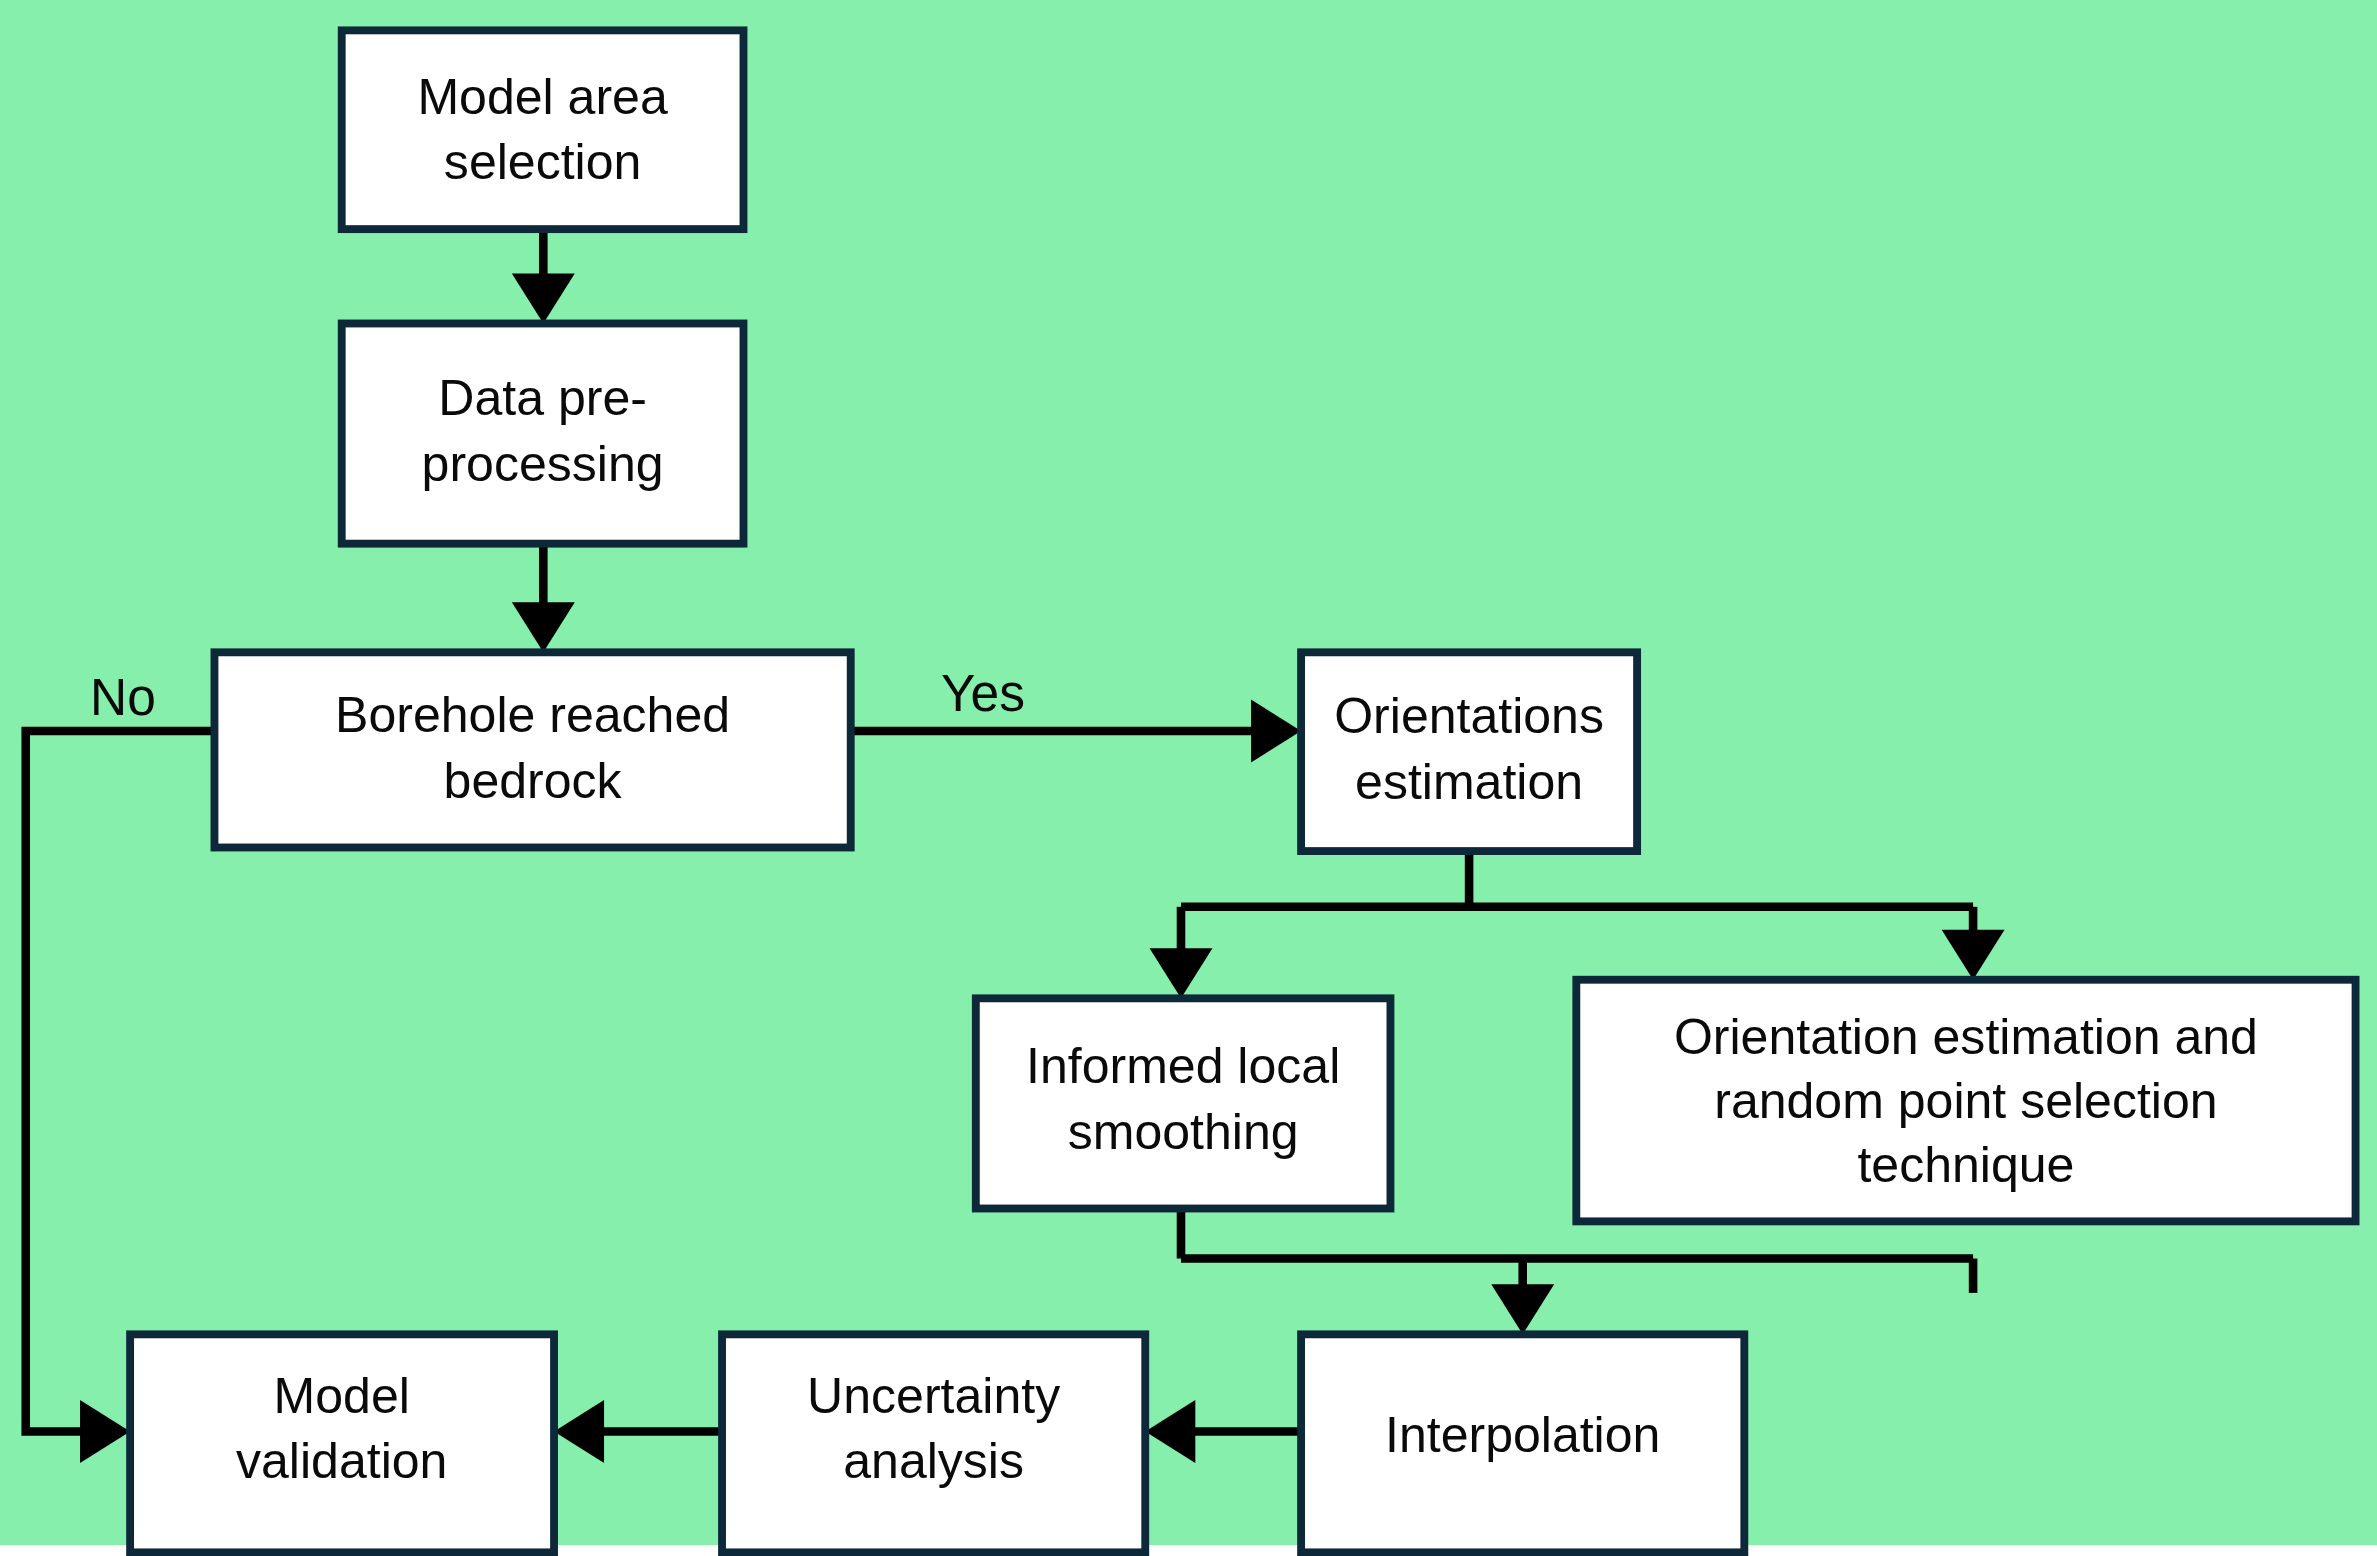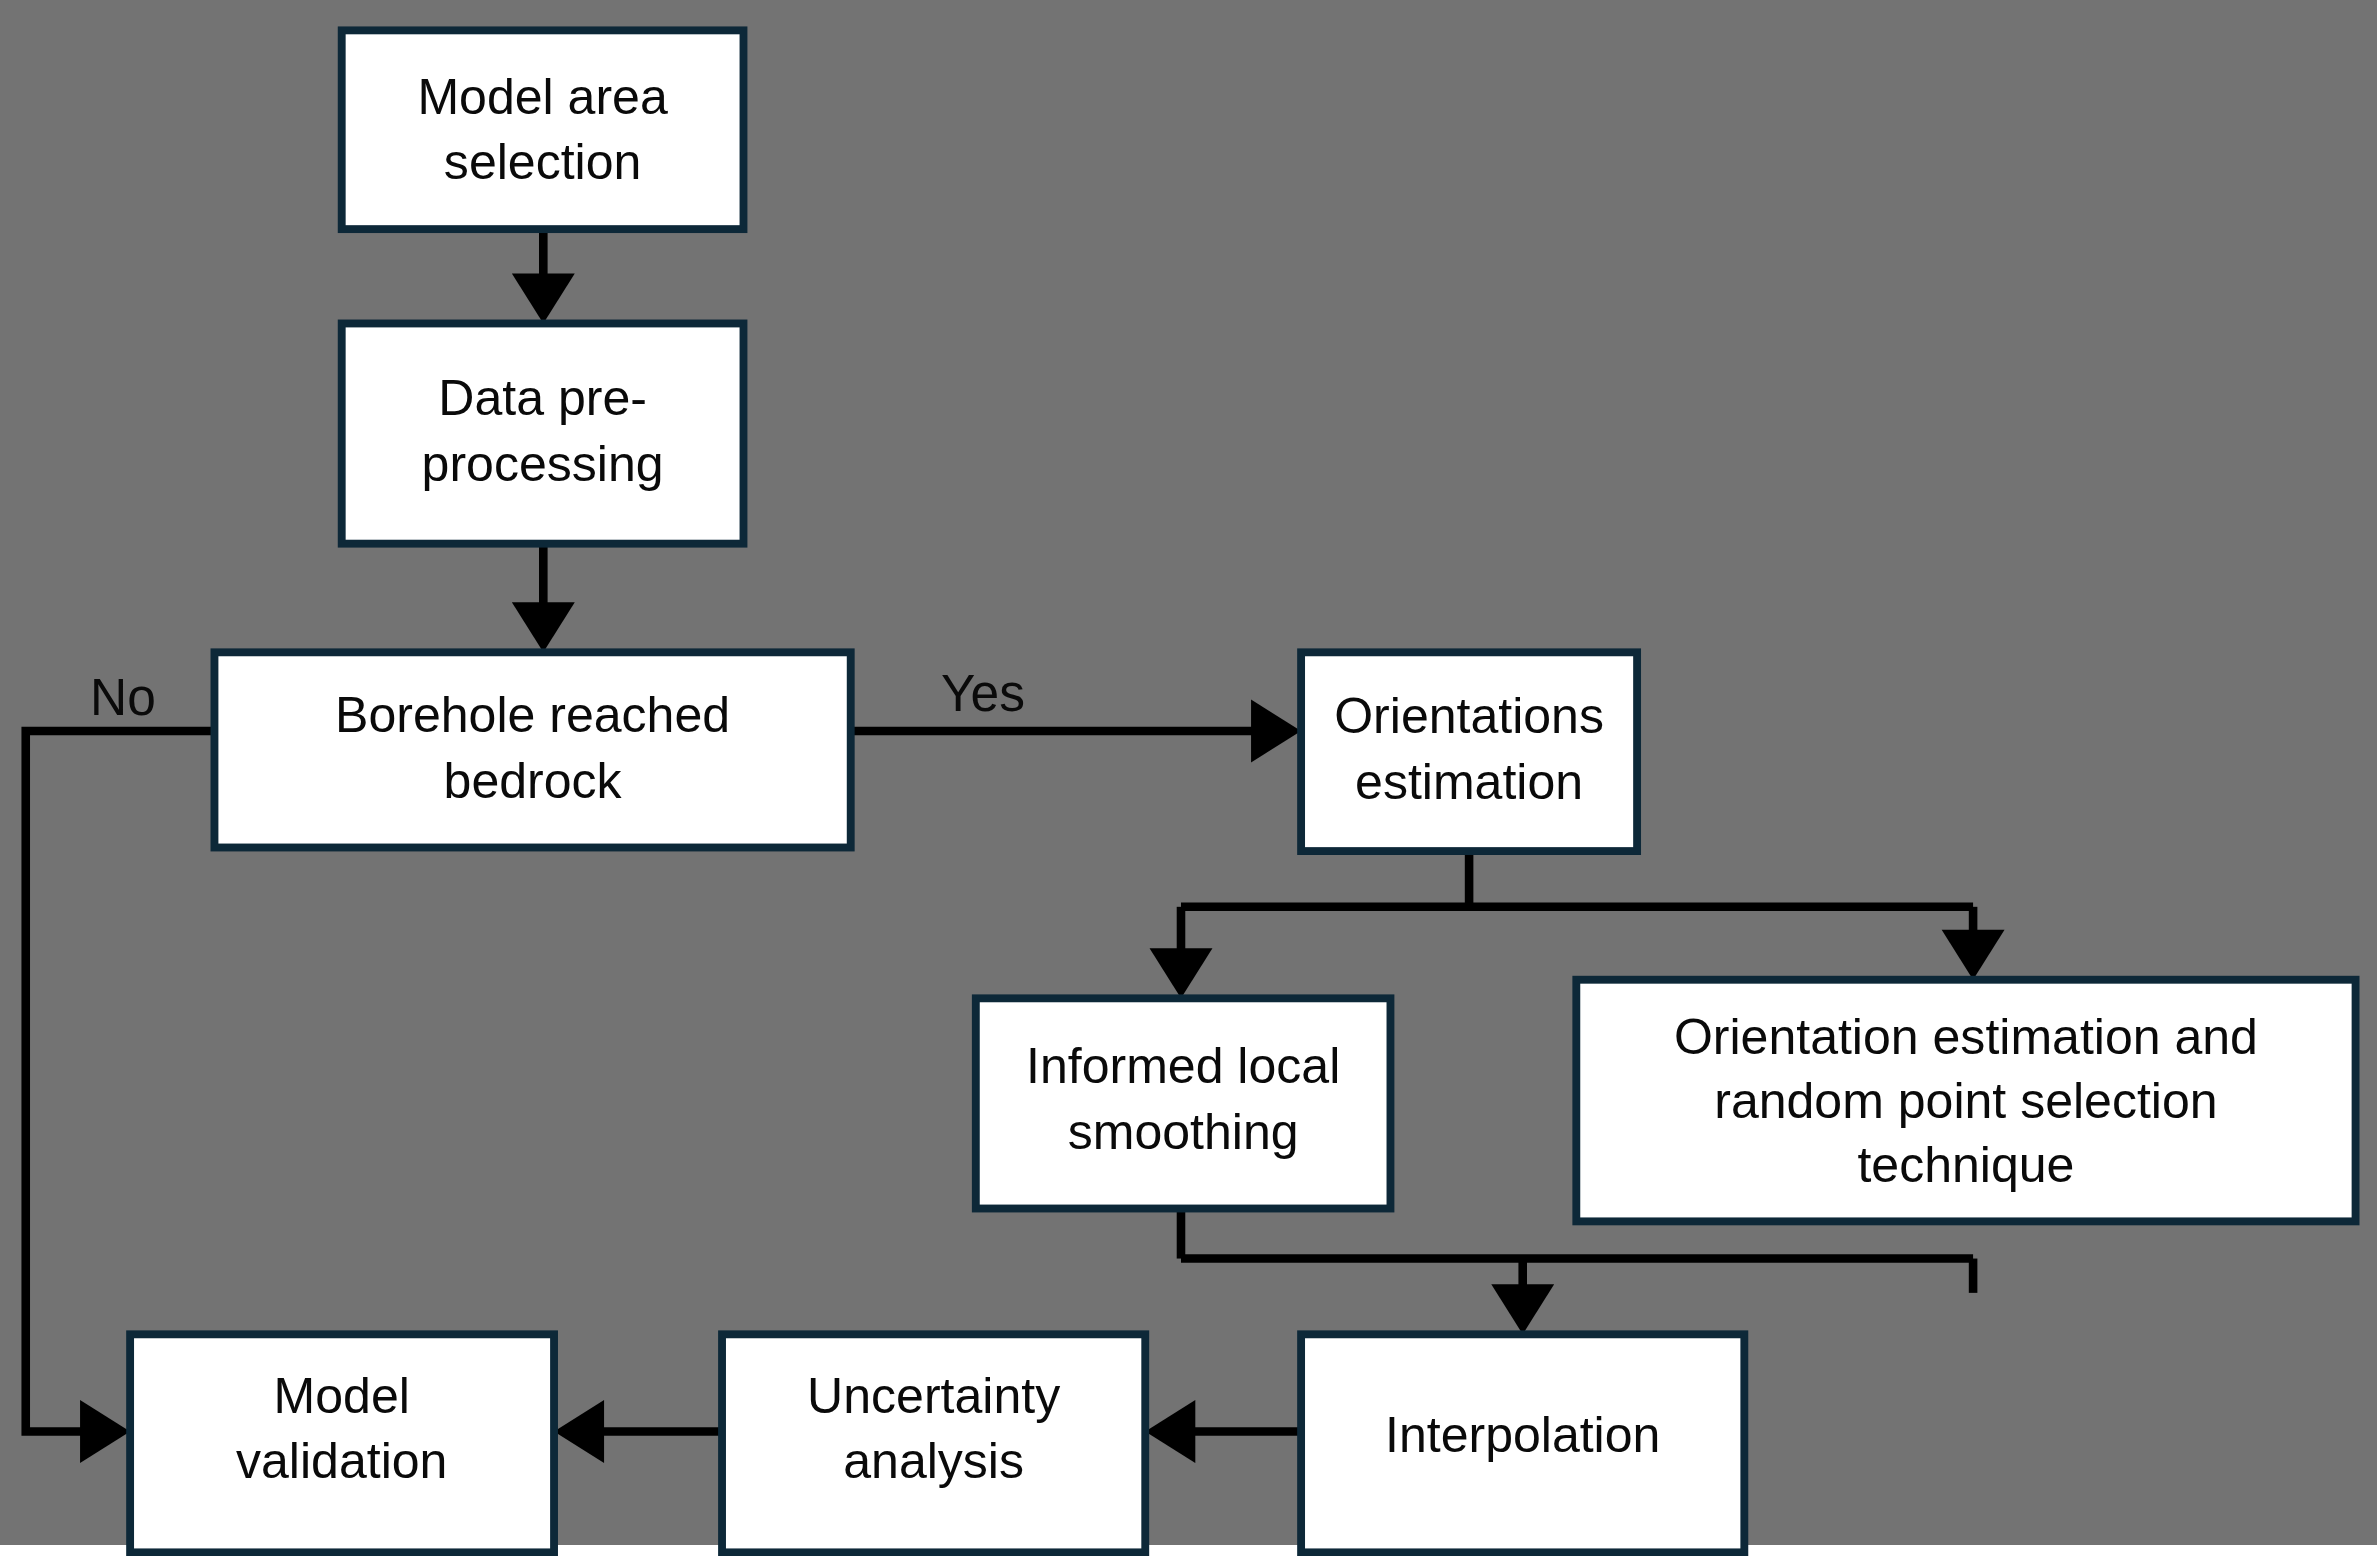--- a/index.html
+++ b/index.html
@@ -10,21 +10,21 @@
   body {
     width: 2377px;
     height: 1557px;
     font-family: "Liberation Sans", sans-serif;
     overflow: hidden;
   }
   #flowchart-root {
     position: relative;
     width: 2377px;
     height: 1545px;
-    background: #737373;
+    background: #86efac;
   }
   svg#flow-svg {
     position: absolute;
     top: 0;
     left: 0;
     width: 2377px;
     height: 1557px;
     display: block;
   }
   .node-box {

